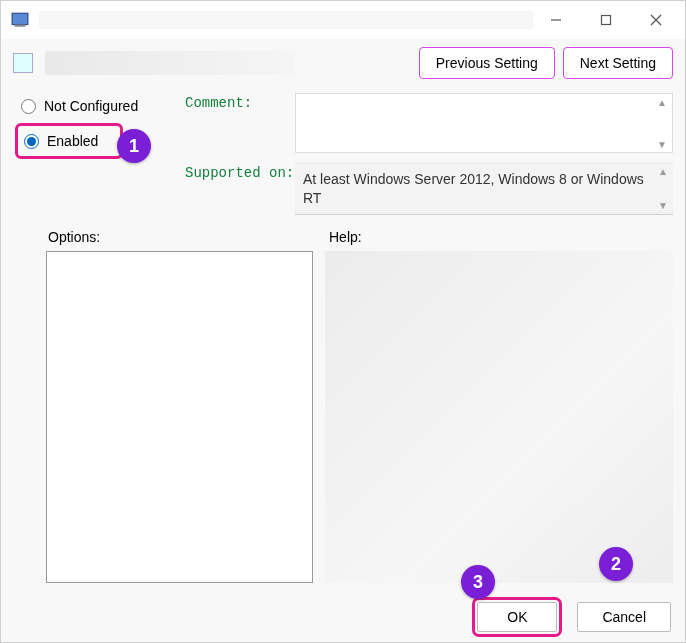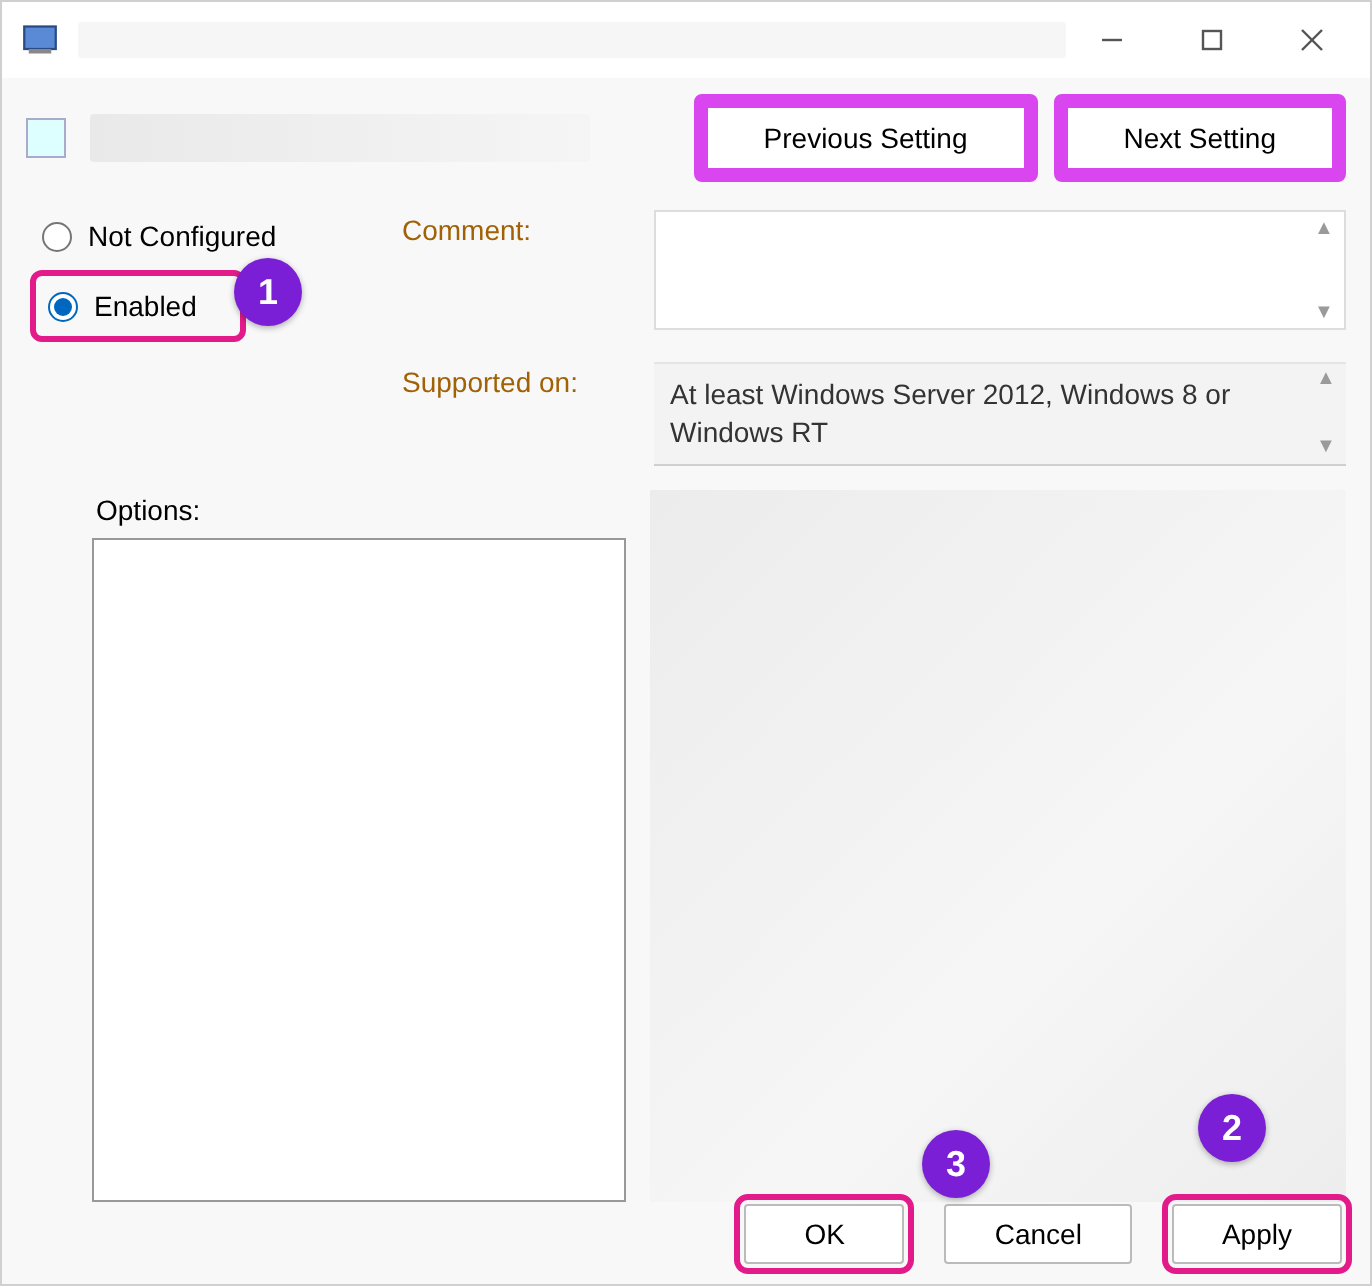--- a/index.html
+++ b/index.html
@@ -11,31 +11,31 @@
     .titlebar .title-text { margin-left: 10px; flex: 1; color: #444; background: #f6f6f6; height: 18px; border-radius: 2px; }
     .winbtns { display: flex; gap: 4px; }
     .winbtn { width: 46px; height: 30px; display: flex; align-items: center; justify-content: center; color: #555; }
     .winbtn svg { width: 12px; height: 12px; }
 
     
     .toolbar { display: flex; align-items: center; padding: 8px 12px 14px 12px; }
     .policy-icon { width: 20px; height: 20px; display: inline-flex; border: 1px solid #aac; background: #dff; }
     .policy-name { margin-left: 12px; height: 24px; background: linear-gradient(90deg,#e9e9e9,#f5f5f5); width: 250px; border-radius: 2px; }
     .toolbar .spacer { flex: 1; }
-    .navbtn { border: 7px solid #d946ef; background: #fff; padding: 7px 28px; border-radius: 4px; cursor: pointer; margin-left: 8px; text-align: center; }
+    .navbtn { border: 1px solid #d946ef; background: #fff; padding: 7px 16px; border-radius: 4px; cursor: pointer; margin-left: 8px; text-align: center; }
 
     
-    .main { display: grid; grid-template-columns: 172px 110px 1fr; column-gap: 0; row-gap: 10px; padding: 0 12px 8px 12px; gap: 16px; }
+    .main { display: grid; grid-template-columns: 172px 110px 1fr; column-gap: 0; row-gap: 10px; padding: 0 12px 8px 12px; }
 
     .radio-col { grid-column: 1; grid-row: 1 / span 2; padding-left: 4px; width: 150px; }
     .radio-row { display: flex; align-items: center; padding: 5px 4px; border-radius: 3px; cursor: pointer; }
     .radio-row input { margin-right: 8px; accent-color: #0067c0; width: 15px; height: 15px; }
     .highlight-box { border: 3px solid #e31b8a; border-radius: 6px; padding: 2px 18px 2px 2px; margin: 4px 0 0 -2px; width: fit-content; }
 
-    .lbl { grid-column: 2; color: #a16207; padding-top: 2px; }
+    .lbl { grid-column: 2; color: #15803d; padding-top: 2px; font-family: Liberation Mono, monospace; }
     .lbl.row1 { grid-row: 1; }
     .lbl.row2 { grid-row: 2; }
 
     .commentbox { grid-column: 3; grid-row: 1; background: #fff; border: 1px solid #ddd; height: 60px; position: relative; }
     .scrollarrow { position: absolute; right: 4px; width: 12px; height: 12px; color: #9a9a9a; font-size: 10px; display: flex; align-items: center; justify-content: center; }
     .scrollarrow.up { top: 2px; }
     .scrollarrow.down { bottom: 2px; }
 
     .supportedbox { grid-column: 3; grid-row: 2; background: #f3f3f3; border-bottom: 1px solid #cfcfcf; border-top: 1px solid #e5e5e5; padding: 6px 22px 6px 8px; color: #333; position: relative; min-height: 46px; line-height: 1.35; }
 
@@ -122,25 +122,25 @@
     <span class="scrollarrow down">▼</span>
   </div>
 </div>
 
 <div class="lower">
   <div class="optcol">
     <div class="lbl2">Options:</div>
     <div class="optionsbox"></div>
   </div>
   <div class="helpcol">
+    <div class="lbl2">Help:</div>
     <div class="helpbox"></div>
   </div>
 </div>
 
 <div class="footer">
   <button class="fbtn pink-outline">OK</button>
   <button class="fbtn">Cancel</button>
-  <button class="fbtn pink-outline">Apply</button>
 </div>
 
 <div class="anno" style="top:128px; left:116px;">1</div>
 <div class="anno" style="top:546px; left:598px;">2</div>
 <div class="anno" style="top:564px; left:460px;">3</div>
 
 </body></html>

